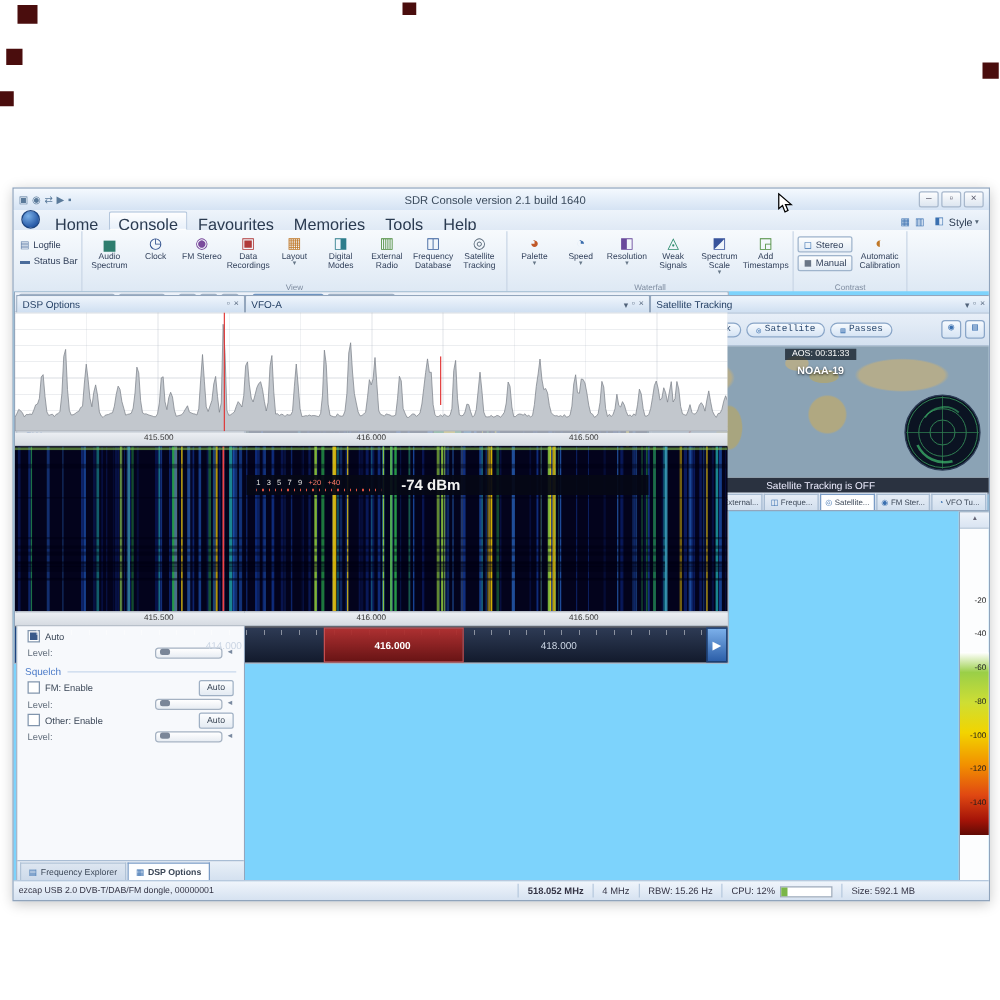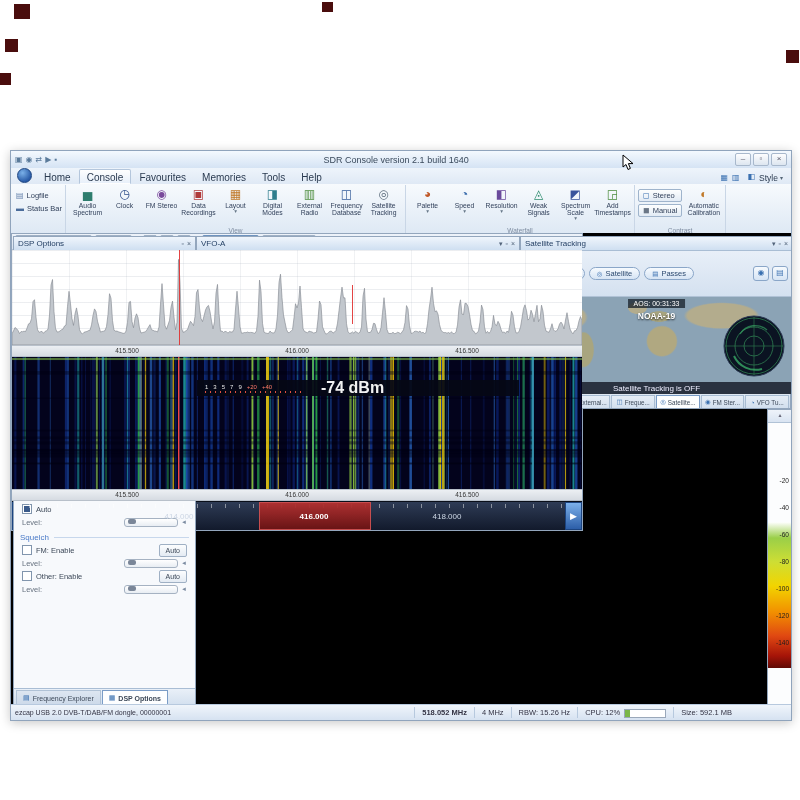--- a/index.html
+++ b/index.html
@@ -15,21 +15,21 @@
   .tb-title{flex:1;text-align:center;font-size:9px;color:#3a4a5c;}
   .tb-btns{display:flex;gap:2px;}
   .tbb{width:14px;height:11px;border:1px solid #a8b8cc;background:linear-gradient(#fdfdfe,#dde6f0);
        font-size:8px;line-height:9px;text-align:center;color:#556;border-radius:2px;}
   
   .menurow{position:absolute;top:17px;left:0;right:0;height:16px;background:linear-gradient(#eef4fb,#dfe9f5);
            display:flex;align-items:flex-end;padding:0 4px;}
   .orb{width:13px;height:13px;border-radius:50%;background:radial-gradient(circle at 35% 30%,#7ab0e8,#2a5ca8 70%);
        border:1px solid #1c4480;margin:0 4px 1px 2px;}
   .mtabs{display:flex;height:15px;}
-  .mtab{padding:2px 7px 1px;font-size:10px;color:#2a3a50;border:1px solid transparent;white-space:nowrap;}
+  .mtab{padding:2px 7px 1px;font-size:13px;color:#2a3a50;border:1px solid transparent;white-space:nowrap;}
   .mtab.active{background:linear-gradient(#fefefe,#e8f0fa);border-color:#b4c6dc;border-bottom-color:transparent;border-radius:2px 2px 0 0;}
   .mspacer{flex:1;}
   .mico{font-size:8px;color:#3a70b0;margin:0 2px 2px;}
   .style-btn{display:flex;align-items:center;gap:2px;font-size:8.5px;color:#2a3a50;margin:0 4px 1px;}
   .dd{font-size:6px;color:#567;}
   
   .ribbon{position:absolute;top:33px;left:0;right:0;height:49px;background:linear-gradient(#f7fafd,#dde8f4);
           border-bottom:1px solid #b7c9de;display:flex;align-items:stretch;padding:1px 2px;}
   .rgroup{position:relative;border-right:1px solid #c9d6e6;padding:1px 3px 9px;display:flex;align-items:flex-start;}
   .glabel{position:abs;position:absolute;bottom:0;left:0;right:0;text-align:center;font-size:6.5px;color:#7e8ca0;}
@@ -38,21 +38,21 @@
   .ticon{font-size:8px;}
   .ritems{display:flex;}
   .ritem{width:37px;display:flex;flex-direction:column;align-items:center;text-align:center;
          font-size:6.8px;color:#33425c;line-height:1.05;padding-top:2px;}
   .ricon{font-size:12px;line-height:13px;}
   .rlabel{margin-top:1px;}
   .rarrow{font-size:5.5px;color:#678;}
   .contrast-col{display:flex;flex-direction:column;gap:2px;padding-top:3px;margin-right:3px;}
   .rtoggle.btn{border:1px solid #9fb4cc;background:linear-gradient(#fdfefe,#e2ebf5);border-radius:2px;padding:1px 4px;}
   
-  .workspace{position:absolute;top:82px;left:0;right:0;bottom:15px;background:#000000;overflow:hidden;}
+  .workspace{position:absolute;top:82px;left:0;right:0;bottom:15px;background:#7dd3fc;overflow:hidden;}
   .panel{position:absolute;background:#f4f7fb;border:1px solid #93a6bd;display:flex;flex-direction:column;}
   .caption{height:13px;background:linear-gradient(#eff5fc,#cfdff1);border-bottom:1px solid #a9bdd4;
            display:flex;align-items:center;padding:0 4px;font-size:8px;color:#1e3a5f;flex:0 0 auto;}
   .cap-icons{margin-left:auto;display:flex;gap:3px;font-size:7px;color:#51637a;}
   
   .dsp-panel{left:2px;top:3px;width:181px;height:468px;}
   .dsp-body{flex:1;background:#f7f9fc;overflow:hidden;font-size:7.5px;color:#3c4858;}
   .sec{display:flex;align-items:center;color:#4a7ac8;font-size:8px;margin:5px 6px 2px;}
   .sec::after{content:"";flex:1;border-top:1px solid #c7d7ec;margin-left:5px;}
   .row{display:flex;align-items:center;padding:0 8px;height:12px;margin:1px 0;}
@@ -117,27 +117,27 @@
   .ticksrow span{position:absolute;top:1px;transform:translateX(-50%);}
   .t-vfo span:nth-of-type(1){left:65px;} .t-vfo span:nth-of-type(2){left:142px;} .t-vfo span:nth-of-type(3){left:222px;}
   .t-main span:nth-of-type(1){left:115px;} .t-main span:nth-of-type(2){left:285px;} .t-main span:nth-of-type(3){left:455px;}
   .vwf{position:relative;flex:1;background:#02021a;overflow:hidden;}
   .meter{position:absolute;left:0;right:0;top:44px;height:16px;background:rgba(5,8,20,.93);
          display:flex;align-items:center;padding:0 8px;z-index:2;}
   .mscale{display:flex;flex-direction:column;gap:1px;}
   .mlabels{display:flex;gap:5px;font-size:6px;color:#e8e8e8;}
   .mlabels span:nth-of-type(6),.mlabels span:nth-of-type(7){color:#ff7a6a;}
   .mruler{height:2px;width:100px;background:repeating-linear-gradient(90deg,#e05040 0 1px,transparent 1px 5px);}
-  .mdb{margin-left:16px;font-size:16px;font-weight:bold;color:#f2f2f2;}
+  .mdb{margin-left:16px;font-size:12px;font-weight:bold;color:#f2f2f2;}
   .redline{position:absolute;top:0;bottom:0;width:1px;background:#e03030;opacity:.9;z-index:3;}
   svg.fill{position:absolute;inset:0;width:100%;height:100%;display:block;}
   
   .sat-panel{left:509px;top:3px;width:271px;height:158px;}
   .stoolbar{height:17px;background:linear-gradient(#e8eff8,#d4e1f0);border-bottom:1px solid #b0c2d6;
-            display:flex;align-items:center;gap:0;padding:14px 4px;flex:0 0 auto;}
+            display:flex;align-items:center;gap:0;padding:4px 4px;flex:0 0 auto;font-family:Liberation Mono, monospace;}
   .sbtns{display:flex;gap:4px;align-items:center;}
   .sbtn{display:flex;align-items:center;gap:3px;border:1px solid #8aa6c8;background:linear-gradient(#f6fafe,#d6e4f4);
         border-radius:8px;padding:1px 7px;font-size:7.5px;color:#2c4a70;white-space:nowrap;}
   .bico{font-size:6.5px;color:#3a70b0;}
   .sic-sp{margin-left:auto;display:flex;gap:3px;}
   .sico{width:14px;height:13px;border:1px solid #8aa6c8;border-radius:3px;background:linear-gradient(#f6fafe,#d6e4f4);
         text-align:center;line-height:12px;font-size:8px;color:#3a70b0;}
   .map{position:relative;flex:1;overflow:hidden;background:
        radial-gradient(ellipse 52px 26px at 13% 24%,#b3ac8d 0 55%,rgba(0,0,0,0) 61%),
        radial-gradient(ellipse 18px 30px at 23% 62%,#a8a57f 0 55%,rgba(0,0,0,0) 61%),

